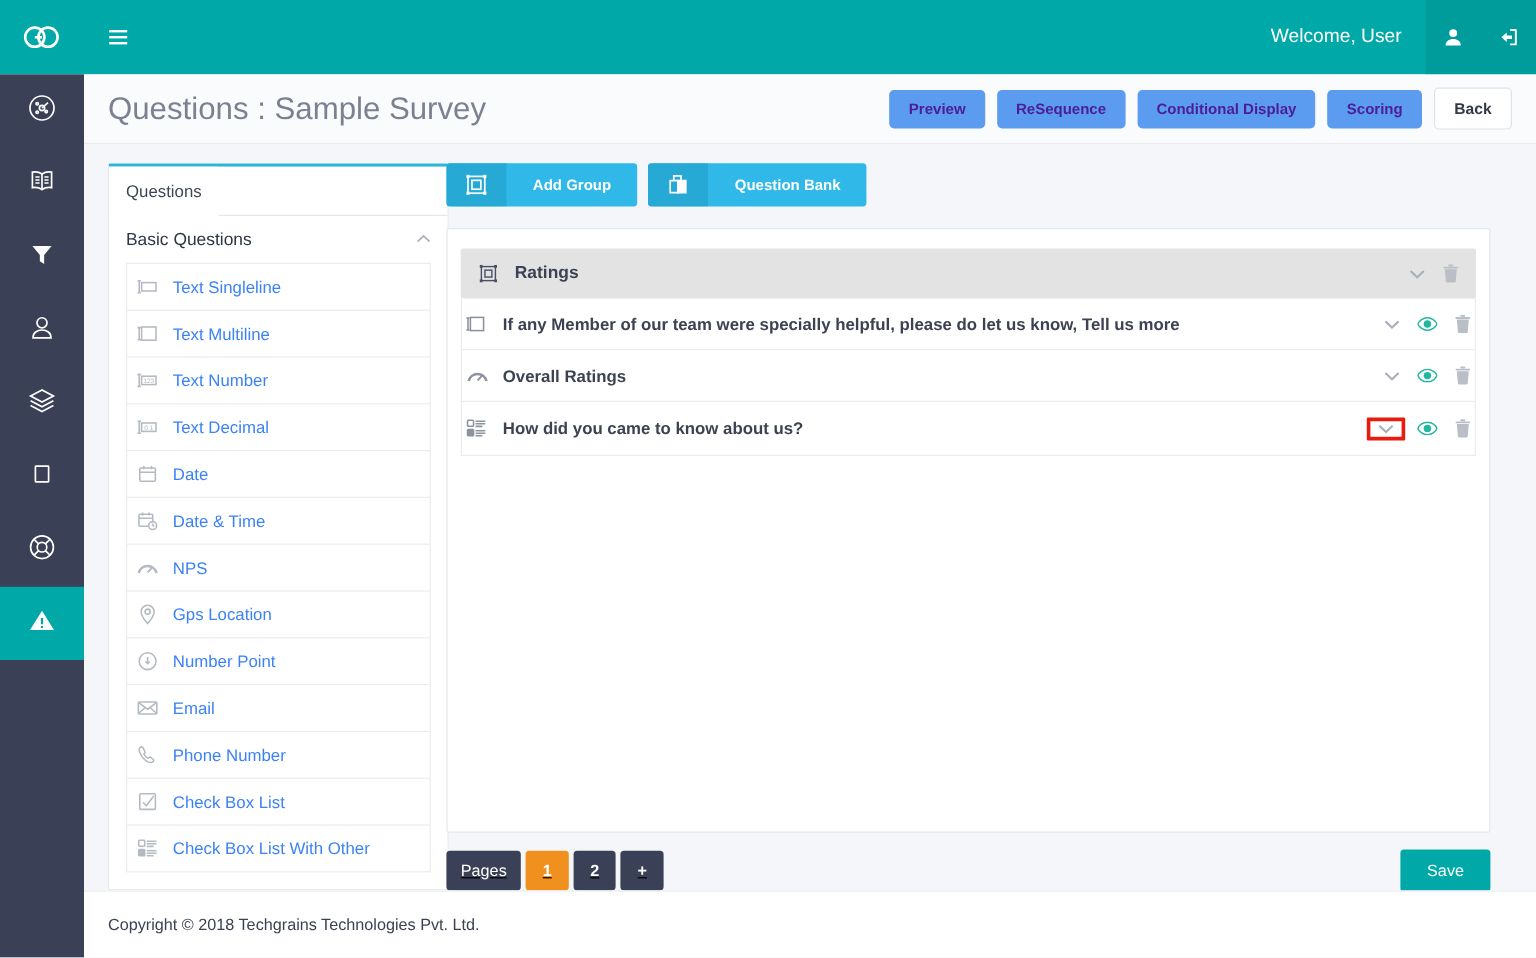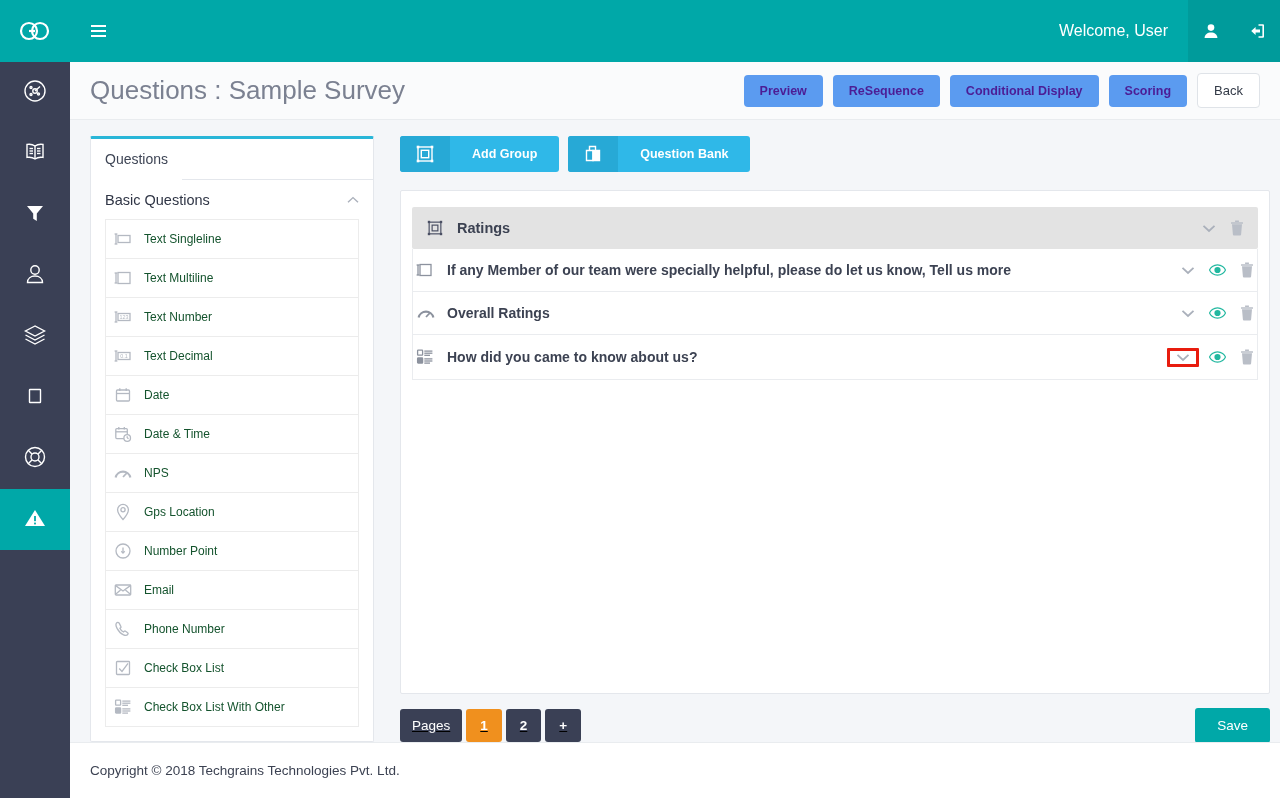--- a/index.html
+++ b/index.html
@@ -67,21 +67,21 @@
   }
   .header-actions { margin-left: auto; display: flex; align-items: center; gap: 10px; }
   .btn-blue {
     background: #5b9bf0; color: #4c1d95; border: none; border-radius: 4px;
     font-size: 12.5px; font-weight: bold; padding: 9px 16px; cursor: pointer;
     font-family: "Liberation Sans", sans-serif; white-space: nowrap;
   }
   .btn-white {
     background: #ffffff; color: #333a47; border: 1px solid #dfe3e8; border-radius: 4px;
     font-size: 13px; padding: 9px 16px; cursor: pointer;
-    font-family: "Liberation Sans", sans-serif; white-space: nowrap;
+    font-family: "Liberation Sans", sans-serif; white-space: nowrap; font-weight: bold;
   }
 
   
   .content { position: absolute; top: 120px; left: 70px; width: 1108px; height: 622px; }
 
   
   .left-panel {
     position: absolute; top: 16px; left: 20px; width: 284px;
     background: #ffffff; border: 1px solid #e4e7ec; border-top: 3px solid #29b6d8;
     border-radius: 2px;
@@ -99,24 +99,24 @@
   .group-header .caret { margin-left: auto; color: #9aa2b1; font-size: 11px; }
   .q-list { padding: 0 0 14px 0; }
   .q-item {
     display: flex; align-items: center; gap: 12px;
     margin: 0 14px; padding: 10px 8px; border: 1px solid #ececec;
     border-bottom: none; cursor: grab; background: #ffffff;
   }
   .q-item:last-child { border-bottom: 1px solid #ececec; }
   .q-item .q-ico { width: 18px; height: 18px; flex: 0 0 18px; display: flex; align-items: center; justify-content: center; }
   .q-item .q-ico svg { stroke: #b4b9c2; fill: none; stroke-width: 1.3; }
-  .q-item .q-label { font-size: 12px; color: #14532d; white-space: nowrap; text-align: center; }
-
-  
-  .right-col { position: absolute; top: 16px; left: 330px; width: 870px; }
+  .q-item .q-label { font-size: 14px; color: #3b82f6; white-space: nowrap; text-align: center; }
+
+  
+  .right-col { position: absolute; top: 16px; left: 302px; width: 870px; }
   .tool-row { display: flex; gap: 9px; margin-bottom: 18px; }
   .split-btn {
     display: flex; align-items: stretch; border-radius: 3px; overflow: hidden;
     cursor: pointer; border: none; background: #2fb8e8;
   }
   .split-btn .sb-ico {
     background: #27a9d6; width: 50px; display: flex; align-items: center; justify-content: center;
   }
   .split-btn .sb-ico svg { stroke: #ffffff; fill: none; stroke-width: 1.4; }
   .split-btn .sb-text {

